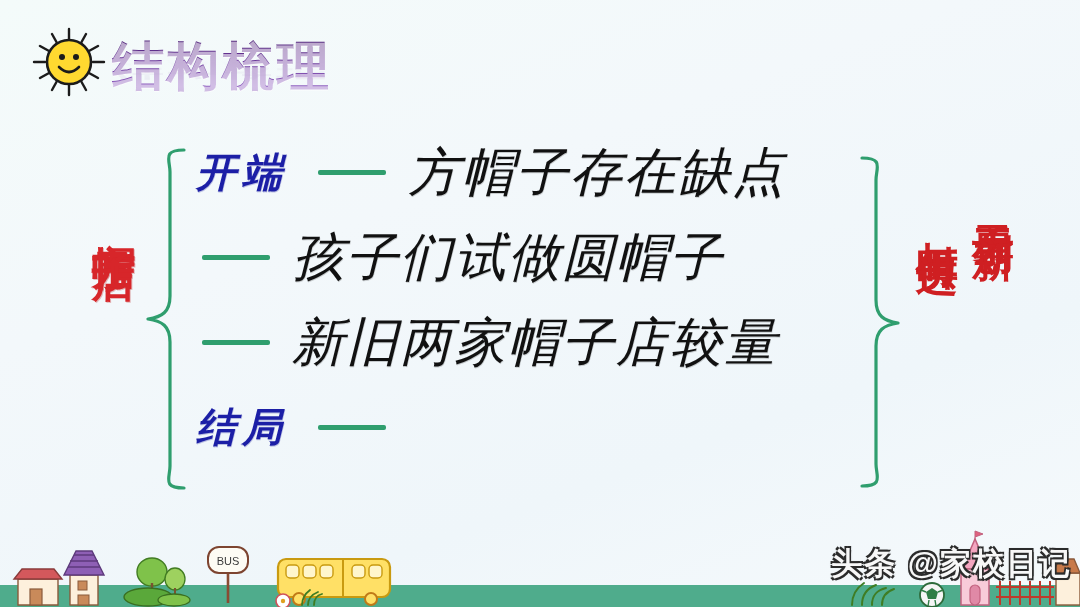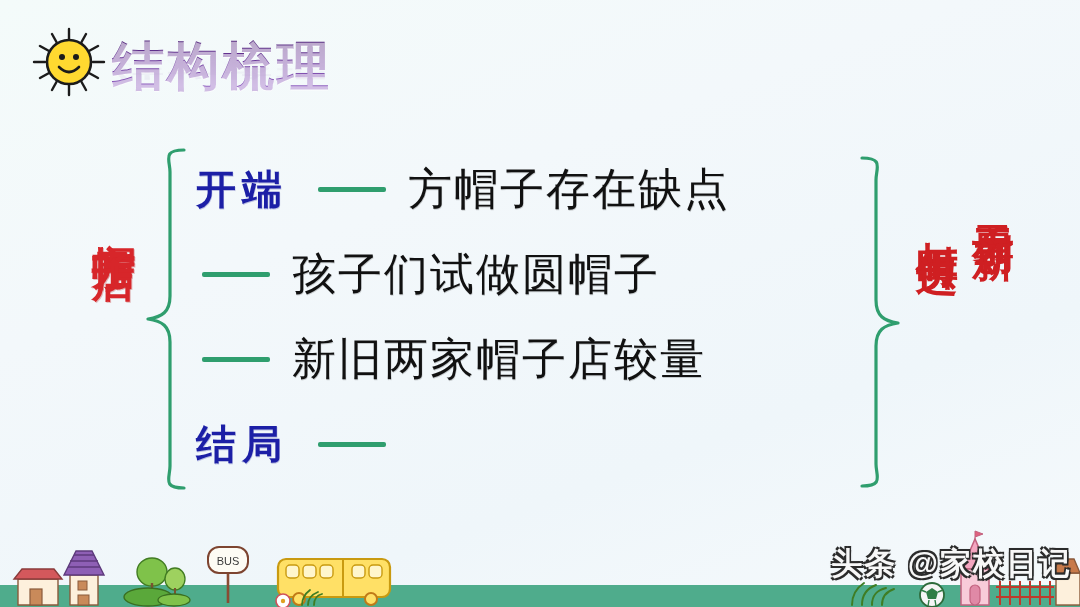--- a/index.html
+++ b/index.html
@@ -57,37 +57,37 @@
   }
   #outcome-2{
     left:962px;top:62px;width:52px;
     font-size:42px;color:#cf1f22;
   }
 
   .brace{position:absolute;}
   #brace-left{left:140px;top:14px;}
   #brace-right{left:852px;top:22px;}
 
-  #rows{position:absolute;left:196px;top:17px;width:660px;}
+  #rows{position:absolute;left:196px;top:0;width:660px;font-style:italic;}
   .row{
     display:flex;align-items:center;height:85px;
   }
   .stage{
     width:116px;flex:0 0 116px;
     font-size:40px;font-weight:bold;color:#1c1fa6;
     font-family:"Liberation Serif","DejaVu Serif",serif;
     letter-spacing:6px;white-space:nowrap;
     text-shadow:.5px .5px 0 rgba(20,20,150,.25);
   }
   .dash{
     width:68px;flex:0 0 68px;height:5px;border-radius:2px;
     background:#2f9e6e;margin:0 22px 0 6px;
   }
   .detail{
-    font-size:44px;color:#111;white-space:nowrap;letter-spacing:2px;
+    font-size:52px;color:#111;white-space:nowrap;letter-spacing:2px;
     font-family:"Liberation Serif","DejaVu Serif",serif;
     text-shadow:.5px .5px 0 rgba(0,0,0,.18);
   }
 
   
   #ground{
     position:absolute;left:0;bottom:0;width:1080px;height:22px;
     background:#4fac8c;
   }
   #bottom-art{position:absolute;left:0;bottom:0;width:1080px;height:90px;}

